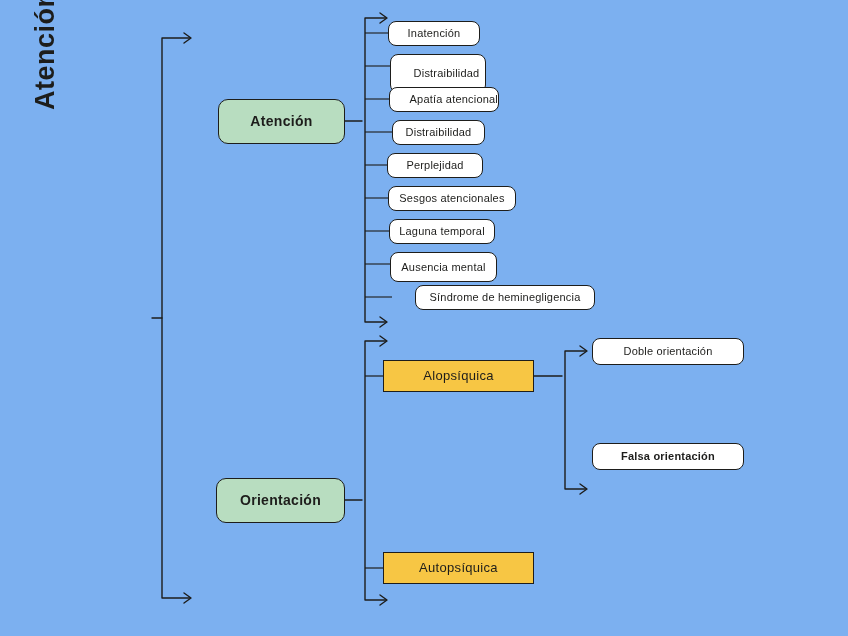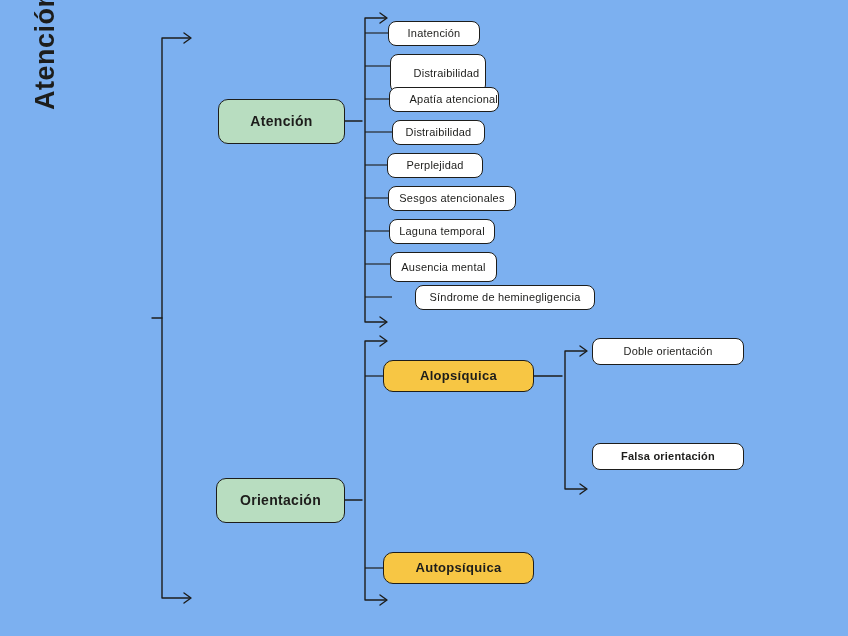--- a/index.html
+++ b/index.html
@@ -45,23 +45,23 @@
     border-radius: 8px;
   }
   .node.major {
     font-size: 14px;
     font-weight: bold;
     letter-spacing: 0.3px;
     border-radius: 10px;
   }
   .node.sub {
     font-size: 13px;
-    font-weight: bold;
+    font-weight: normal;
     letter-spacing: 0.3px;
-    border-radius: 10px;
+    border-radius: 0;
   }
   .root-title {
     position: absolute;
     left: 30px;
     top: 110px;
     width: 400px;
     transform: rotate(-90deg);
     transform-origin: 0 0;
     font-size: 27px;
     font-weight: bold;

